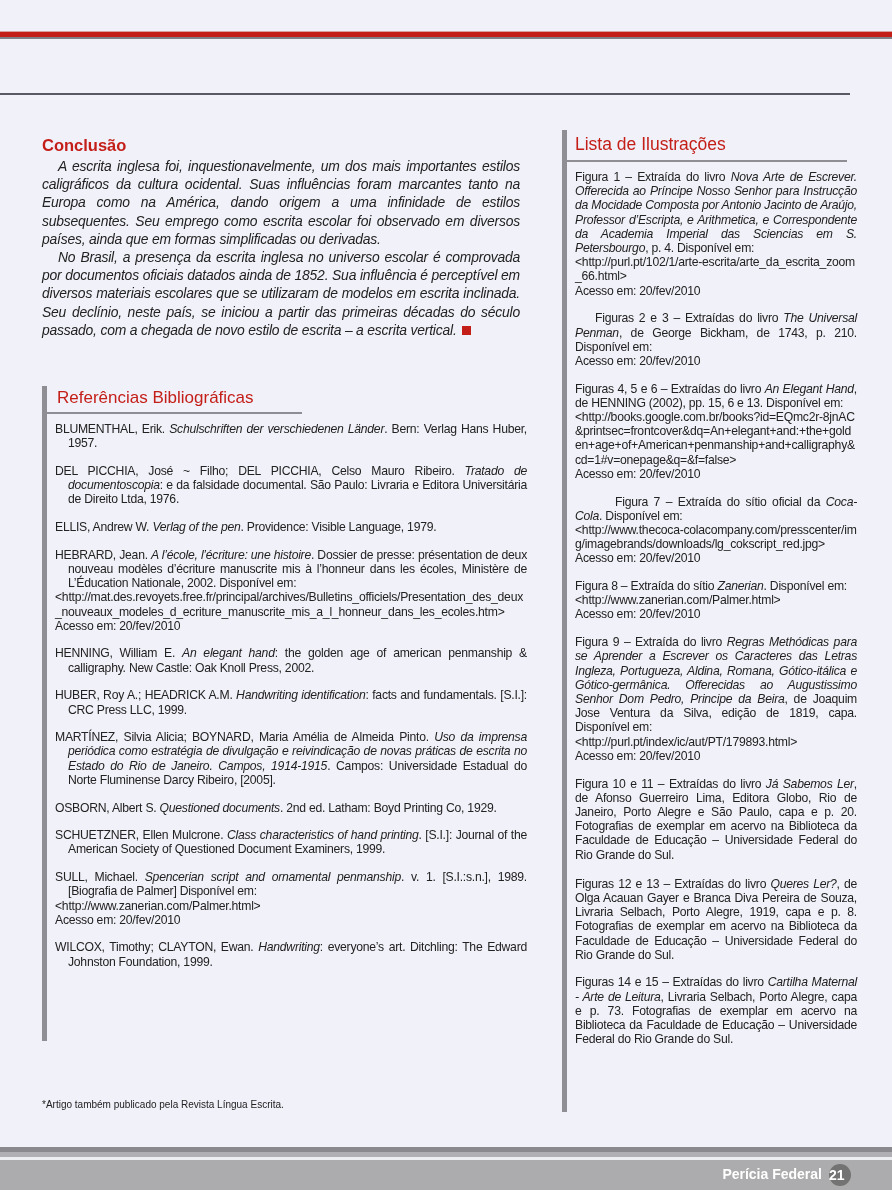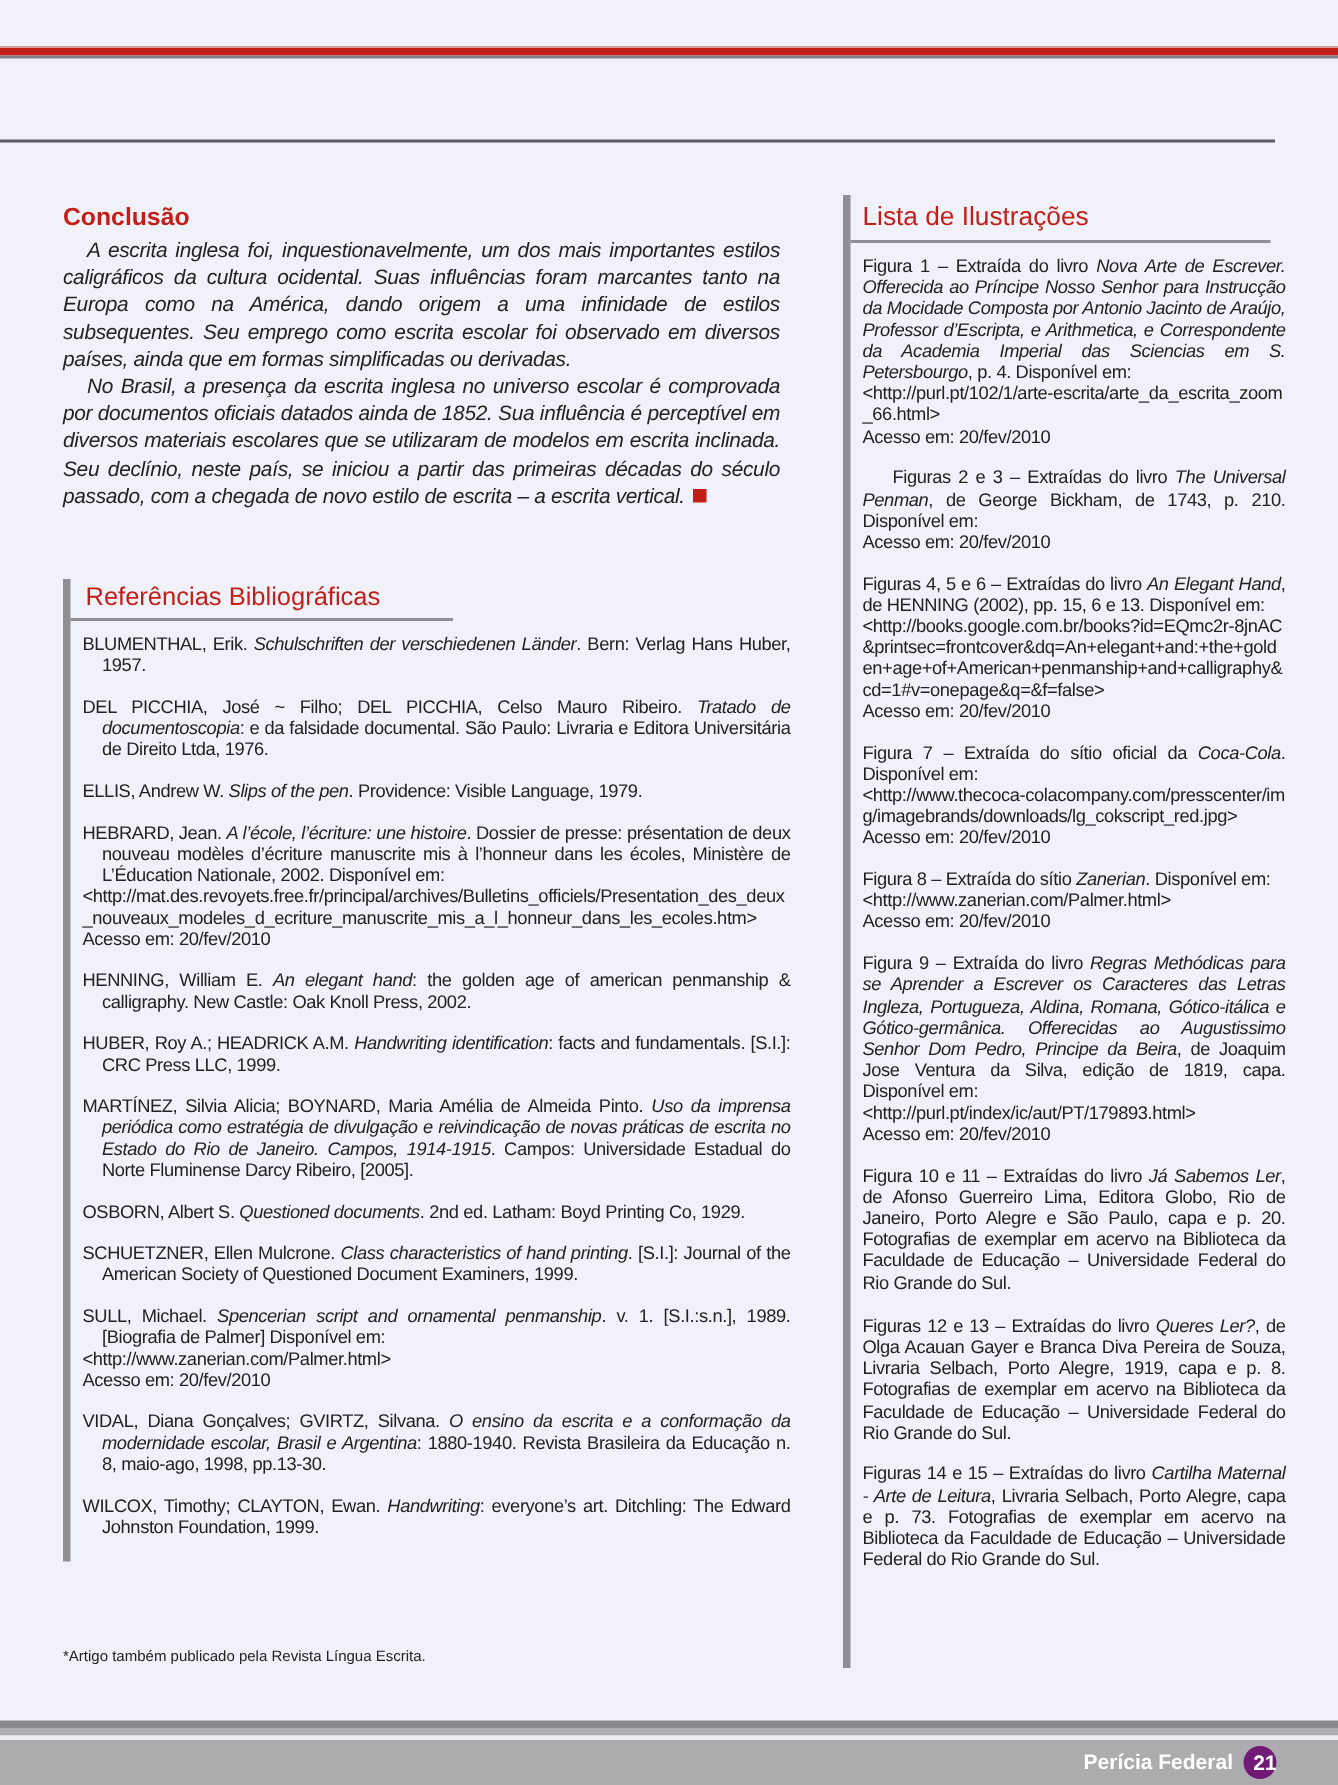--- a/index.html
+++ b/index.html
@@ -31,21 +31,21 @@
   .illus .box-heading { width: 272px; font-size: 17.5px; padding: 4px 0 5px 8px; }
   .illus-list { padding: 8px 0 0 8px; }
   .fig { font-size: 12.2px; line-height: 14.2px; margin: 0 0 13.5px 0; text-align: justify; letter-spacing: -0.25px; }
   .fig span { display: block; }
 
   .bottom-dark { position: absolute; left: 0; top: 1147px; width: 892px; height: 5px; background: #8a8a8e; }
   .bottom-mid { position: absolute; left: 0; top: 1152px; width: 892px; height: 5px; background: #b0b0b4; }
   .bottom-white { position: absolute; left: 0; top: 1157px; width: 892px; height: 3px; background: #eceef2; }
   .bottom-band { position: absolute; left: 0; top: 1160px; width: 892px; height: 30px; background: #acacae; }
   .footer-label { position: absolute; right: 70px; top: 1166px; color: #fff; font-weight: bold; font-size: 14px; }
-  .page-num { position: absolute; left: 829px; top: 1164px; width: 22px; height: 22px; border-radius: 50%; background: #701a75; color: #fff; font-weight: bold; font-size: 14px; text-align: right; line-height: 22px; }
+  .page-num { position: absolute; left: 829px; top: 1164px; width: 22px; height: 22px; border-radius: 50%; background: #737373; color: #fff; font-weight: bold; font-size: 14px; text-align: left; line-height: 22px; }
 </style>
 </head>
 <body>
 
 <div class="top-red"></div>
 <div class="top-gray"></div>
 <div class="top-thin"></div>
 
 <div class="col-left">
   <div class="sec-title-red">Conclusão</div>
@@ -56,21 +56,21 @@
 <div class="refs">
   <div class="box-heading">Referências Bibliográficas</div>
   <div class="ref-list" id="ref-list">
       <div class="ref">
         <span style="display: block;"><span style="display: inline;">BLUMENTHAL, Erik. </span><i>Schulschriften der verschiedenen Länder</i><span style="display: inline;">. Bern: Verlag Hans Huber, 1957.</span></span>
       </div>
       <div class="ref">
         <span style="display: block;"><span style="display: inline;">DEL PICCHIA, José ~ Filho; DEL PICCHIA, Celso Mauro Ribeiro. </span><i>Tratado de documentoscopia</i><span style="display: inline;">: e da falsidade documental. São Paulo: Livraria e Editora Universitária de Direito Ltda, 1976.</span></span>
       </div>
       <div class="ref">
-        <span style="display: block;"><span style="display: inline;">ELLIS, Andrew W. </span><i>Slips of the pen</i><span style="display: inline;">. Providence: Visible Language, 1979.</span></span>
+        <span style="display: block;"><span style="display: inline;">ELLIS, Andrew W. </span><i>Verlag of the pen</i><span style="display: inline;">. Providence: Visible Language, 1979.</span></span>
       </div>
       <div class="ref">
         <span style="display: block;"><span style="display: inline;">HEBRARD, Jean. </span><i>A l’école, l’écriture: une histoire</i><span style="display: inline;">. Dossier de presse: présentation de deux nouveau modèles d’écriture manuscrite mis à l’honneur dans les écoles, Ministère de L’Éducation Nationale, 2002. Disponível em:</span></span>
         <span class="noindent" style="display: block; word-break: break-all; margin-left: -13px; text-indent: 0px; padding-left: 0px;">&lt;http://mat.des.revoyets.free.fr/principal/archives/Bulletins_officiels/Presentation_des_deux_nouveaux_modeles_d_ecriture_manuscrite_mis_a_l_honneur_dans_les_ecoles.htm&gt;</span>
         <span class="noindent" style="display: block; margin-left: -13px; text-indent: 0px; padding-left: 0px;">Acesso em: 20/fev/2010</span>
       </div>
       <div class="ref">
         <span style="display: block;"><span style="display: inline;">HENNING, William E. </span><i>An elegant hand</i><span style="display: inline;">: the golden age of american penmanship &amp; calligraphy. New Castle: Oak Knoll Press, 2002.</span></span>
       </div>
       <div class="ref">
@@ -84,23 +84,20 @@
       </div>
       <div class="ref">
         <span style="display: block;"><span style="display: inline;">SCHUETZNER, Ellen Mulcrone. </span><i>Class characteristics of hand printing</i><span style="display: inline;">. [S.I.]: Journal of the American Society of Questioned Document Examiners, 1999.</span></span>
       </div>
       <div class="ref">
         <span style="display: block;"><span style="display: inline;">SULL, Michael. </span><i>Spencerian script and ornamental penmanship</i><span style="display: inline;">. v. 1. [S.I.:s.n.], 1989. [Biografia de Palmer] Disponível em:</span></span>
         <span class="noindent" style="display: block; word-break: break-all; margin-left: -13px; text-indent: 0px; padding-left: 0px;">&lt;http://www.zanerian.com/Palmer.html&gt;</span>
         <span class="noindent" style="display: block; margin-left: -13px; text-indent: 0px; padding-left: 0px;">Acesso em: 20/fev/2010</span>
       </div>
       <div class="ref">
-        <span style="display: block;"><span style="display: inline;">VIDAL, Diana Gonçalves; GVIRTZ, Silvana. </span><i>O ensino da escrita e a conformação da modernidade escolar, Brasil e Argentina</i><span style="display: inline;">: 1880-1940. Revista Brasileira da Educação n. 8, maio-ago, 1998, pp.13-30.</span></span>
-      </div>
-      <div class="ref">
         <span style="display: block;"><span style="display: inline;">WILCOX, Timothy; CLAYTON, Ewan. </span><i>Handwriting</i><span style="display: inline;">: everyone’s art. Ditchling: The Edward Johnston Foundation, 1999.</span></span>
       </div>
     </div>
 </div>
 
 <div class="footnote">*Artigo também publicado pela Revista Língua Escrita.</div>
 
 <div class="illus">
   <div class="box-heading">Lista de Ilustrações</div>
   <div class="illus-list" id="illus-list">
@@ -112,21 +109,21 @@
       <div class="fig">
         <span style="display: block;"><span style="display: inline; margin-left: 20px;">Figuras 2 e 3 – Extraídas do livro </span><i>The Universal Penman</i><span style="display: inline;">, de George Bickham, de 1743, p. 210. Disponível em:</span></span>
         <span class="noindent" style="display: block; text-indent: 0px;">Acesso em: 20/fev/2010</span>
       </div>
       <div class="fig">
         <span style="display: block;"><span style="display: inline;">Figuras 4, 5 e 6 – Extraídas do livro </span><i>An Elegant Hand</i><span style="display: inline;">, de HENNING (2002), pp. 15, 6 e 13. Disponível em:</span></span>
         <span class="noindent" style="display: block; word-break: break-all; text-indent: 0px;">&lt;http://books.google.com.br/books?id=EQmc2r-8jnAC&amp;printsec=frontcover&amp;dq=An+elegant+and:+the+golden+age+of+American+penmanship+and+calligraphy&amp;cd=1#v=onepage&amp;q=&amp;f=false&gt;</span>
         <span class="noindent" style="display: block; text-indent: 0px;">Acesso em: 20/fev/2010</span>
       </div>
       <div class="fig">
-        <span style="display: block;"><span style="display: inline;">Figura 7 – Extraída do sítio oficial da </span><i>Coca-Cola</i><span style="display: inline;">. Disponível em:</span></span>
+        <span style="display: block;"><span style="display: inline; margin-left: 40px;">Figura 7 – Extraída do sítio oficial da </span><i>Coca-Cola</i><span style="display: inline;">. Disponível em:</span></span>
         <span class="noindent" style="display: block; word-break: break-all; text-indent: 0px;">&lt;http://www.thecoca-colacompany.com/presscenter/img/imagebrands/downloads/lg_cokscript_red.jpg&gt;</span>
         <span class="noindent" style="display: block; text-indent: 0px;">Acesso em: 20/fev/2010</span>
       </div>
       <div class="fig">
         <span style="display: block;"><span style="display: inline;">Figura 8 – Extraída do sítio </span><i>Zanerian</i><span style="display: inline;">. Disponível em:</span></span>
         <span class="noindent" style="display: block; word-break: break-all; text-indent: 0px;">&lt;http://www.zanerian.com/Palmer.html&gt;</span>
         <span class="noindent" style="display: block; text-indent: 0px;">Acesso em: 20/fev/2010</span>
       </div>
       <div class="fig">
         <span style="display: block;"><span style="display: inline;">Figura 9 – Extraída do livro </span><i>Regras Methódicas para se Aprender a Escrever os Caracteres das Letras Ingleza, Portugueza, Aldina, Romana, Gótico-itálica e Gótico-germânica. Offerecidas ao Augustissimo Senhor Dom Pedro, Principe da Beira</i><span style="display: inline;">, de Joaquim Jose Ventura da Silva, edição de 1819, capa. Disponível em:</span></span>

